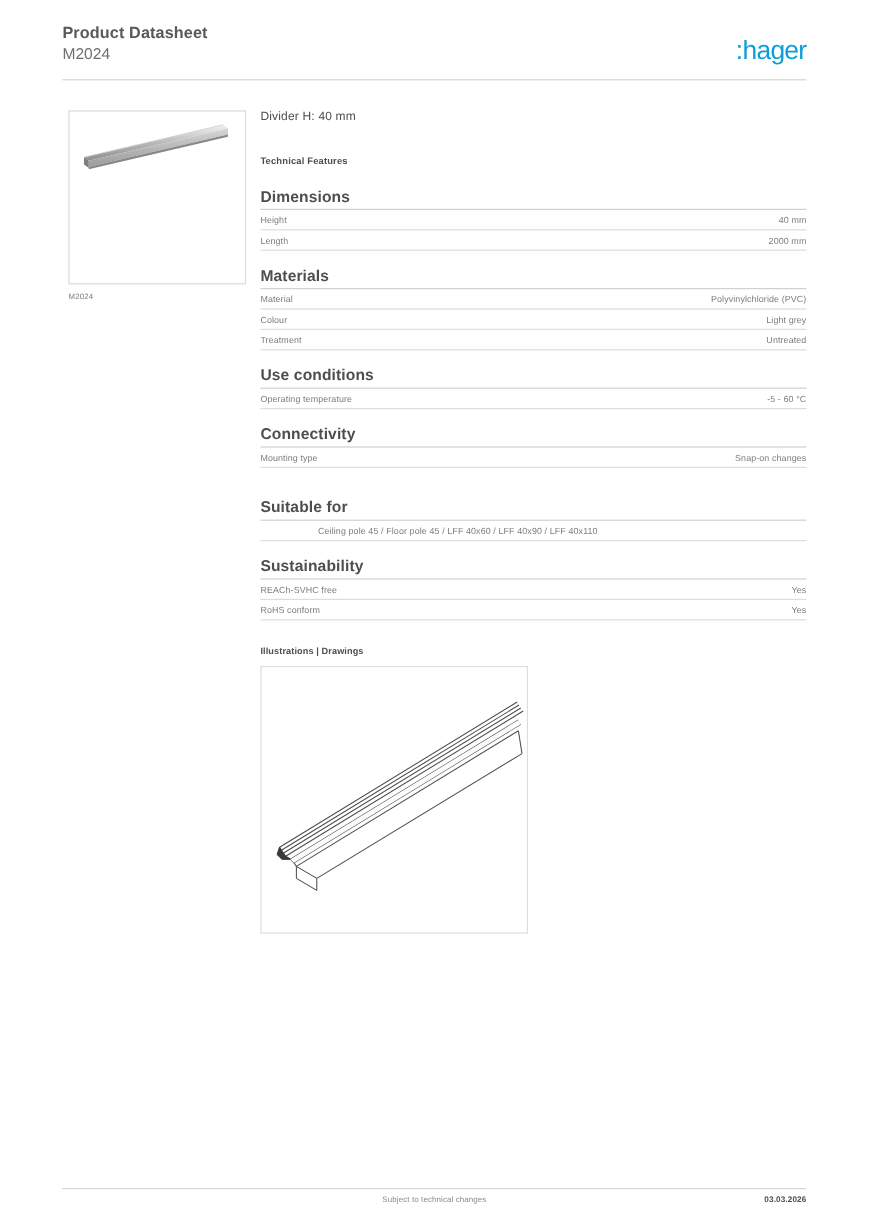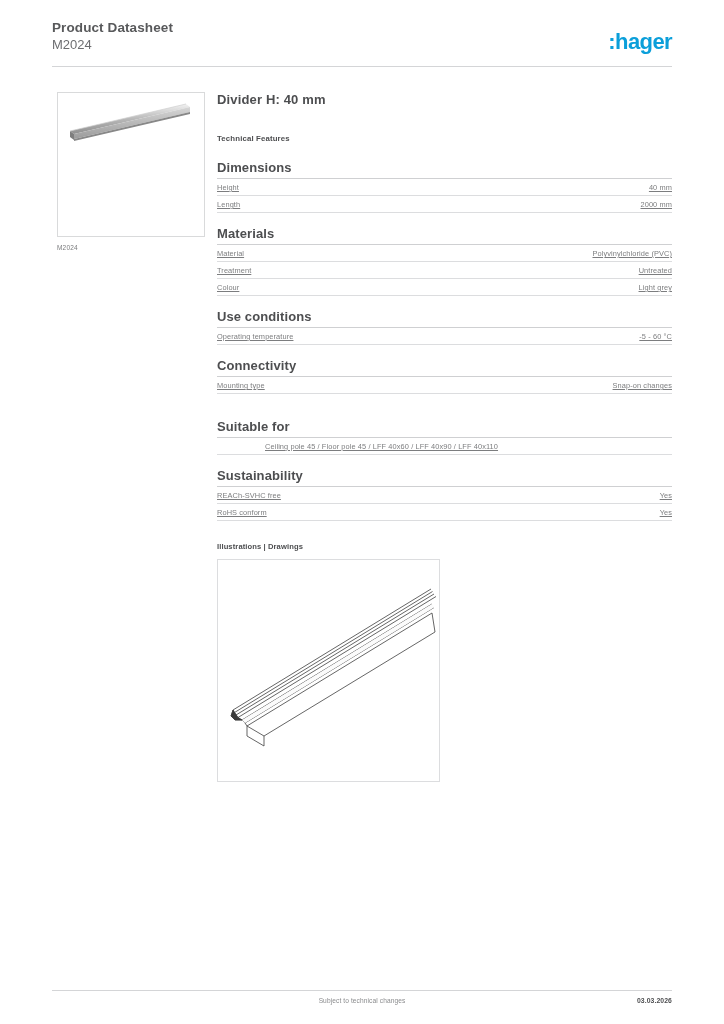--- a/index.html
+++ b/index.html
@@ -44,21 +44,21 @@
     font-weight: normal;
     color: #6d6e71;
     line-height: 16px;
     margin-top: 1px;
   }
   .logo {
     position: absolute;
     right: 0;
     top: 10px;
     font-size: 22px;
-    font-weight: bold;
+    font-weight: normal;
     color: #0b9fda;
     letter-spacing: -0.6px;
     line-height: 24px;
   }
   .header-rule {
     position: absolute;
     left: 52px;
     top: 66px;
     width: 620px;
     height: 1px;
@@ -87,22 +87,22 @@
   }
 
   
   .content {
     position: absolute;
     left: 217px;
     top: 92px;
     width: 455px;
   }
   .product-name {
-    font-size: 13px;
-    font-weight: bold;
+    font-size: 10px;
+    font-weight: normal;
     color: #4d4e50;
     letter-spacing: .15px;
     margin-bottom: 27px;
   }
   .tech-features {
     font-size: 7.8px;
     font-weight: bold;
     color: #4d4e50;
     letter-spacing: .15px;
     margin-bottom: 17px;
@@ -119,21 +119,20 @@
   }
   .row {
     display: flex;
     justify-content: space-between;
     align-items: flex-start;
     font-size: 7.4px;
     color: #7c7d7f;
     padding: 4px 0 3px 0;
     border-bottom: 1px solid #dcdddf;
     letter-spacing: .1px;
-    text-decoration: underline;
   }
   .row .label { text-align: left; }
   .row .value { text-align: right; white-space: nowrap; }
   .row.full .label { width: 100%; margin-left: 48px; }
 
   .gap-lg { height: 12px; }
 
   .illustrations-title {
     font-size: 7.6px;
     font-weight: bold;
@@ -238,26 +237,26 @@
             <span class="value">2000 mm</span>
           </div>
         </div>
         <div class="group">
           <div class="group-title">Materials</div>
           <div class="row">
             <span class="label">Material</span>
             <span class="value">Polyvinylchloride (PVC)</span>
           </div>
           <div class="row">
+            <span class="label">Colour</span>
+            <span class="value">Light grey</span>
+          </div>
+          <div class="row">
             <span class="label">Treatment</span>
             <span class="value">Untreated</span>
-          </div>
-          <div class="row">
-            <span class="label">Colour</span>
-            <span class="value">Light grey</span>
           </div>
         </div>
         <div class="group">
           <div class="group-title">Use conditions</div>
           <div class="row">
             <span class="label">Operating temperature</span>
             <span class="value">-5 - 60 °C</span>
           </div>
         </div>
         <div class="group">

